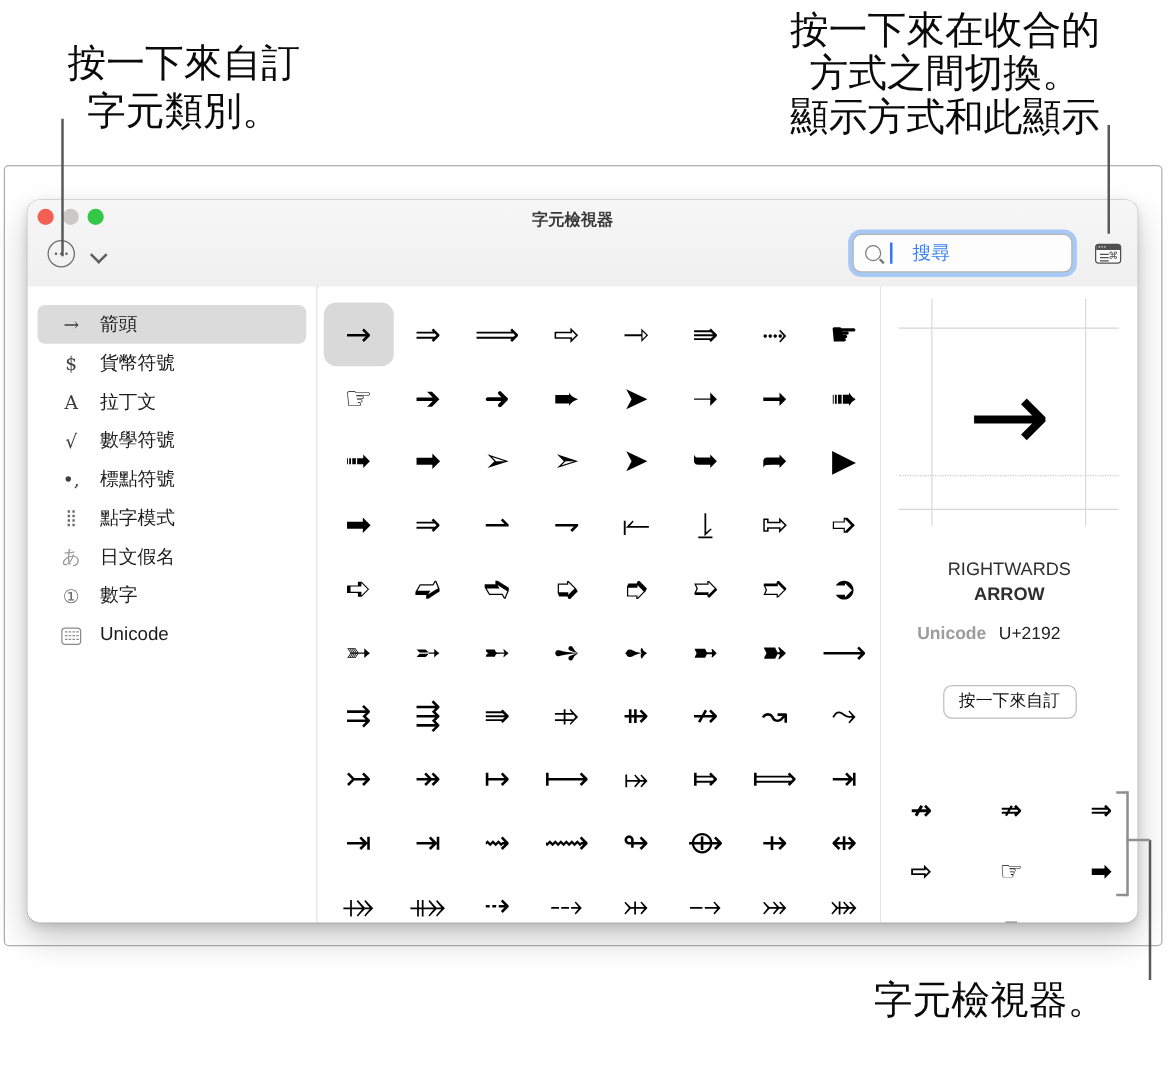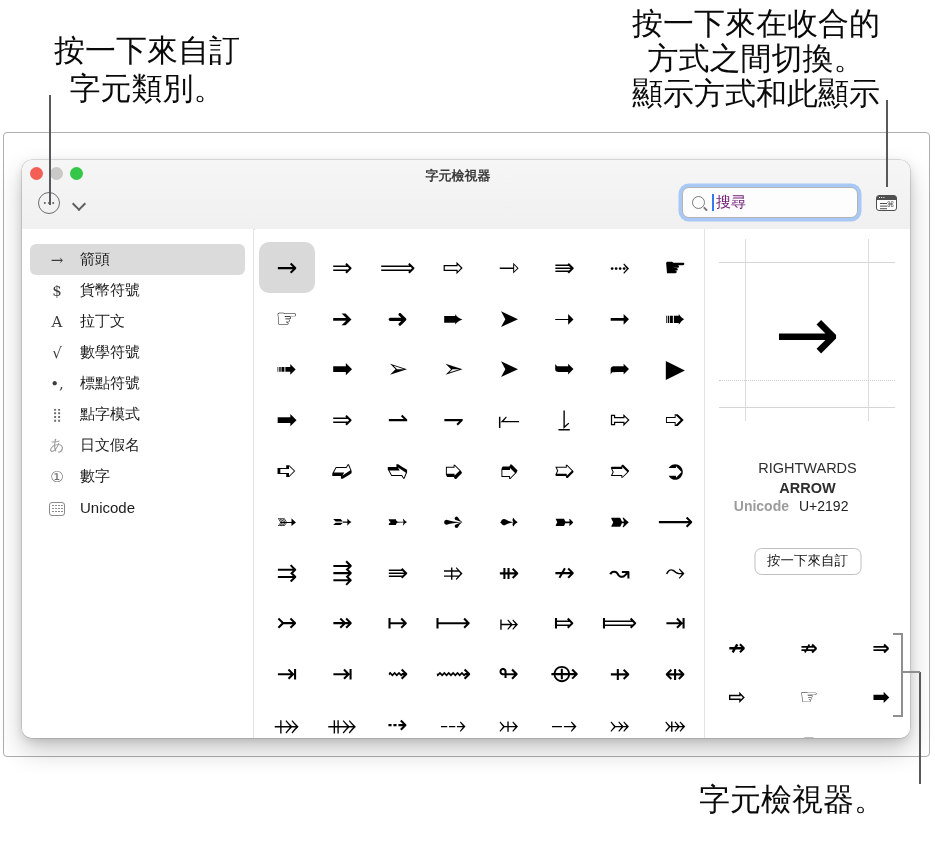--- a/index.html
+++ b/index.html
@@ -45,21 +45,21 @@
   .chevron-down{position:absolute;left:52px;top:39px;width:8px;height:8px;
     border-right:2px solid #5f5f5f;border-bottom:2px solid #5f5f5f;transform:rotate(45deg);}
 
   .search-field{position:absolute;left:660px;top:27px;width:176px;height:31px;box-sizing:border-box;
     border:1px solid #b3b3b3;border-radius:7px;background:#fdfdfd;
     box-shadow:0 0 0 3.5px #a8c8f5;display:flex;align-items:center;padding-left:9px;}
   .mag{width:11px;height:11px;border:1.6px solid #7c7c7c;border-radius:50%;position:relative;flex:none;}
   .mag::after{content:"";position:absolute;width:5px;height:1.8px;background:#7c7c7c;
     transform:rotate(45deg);right:-4.4px;bottom:-1.4px;border-radius:1px;}
   .caret{width:2px;height:17px;background:#3478f6;margin-left:7px;flex:none;}
-  .placeholder{color:#701a75;font-size:15px;margin-left:2px;}
+  .placeholder{color:#3b82f6;font-size:15px;margin-left:16px;}
 
   .toggle-btn{position:absolute;left:851px;top:30px;width:27px;height:26px;display:flex;
     align-items:center;justify-content:center;}
   .toggle-icon{width:21px;height:16px;border:1.5px solid #4f4f4f;border-radius:3px;position:relative;
     background:#fff;box-sizing:border-box;}
   .toggle-icon .tbar{position:absolute;left:0;top:0;right:0;height:3.5px;background:#4f4f4f;
     border-radius:1px 1px 0 0;}
   .toggle-icon .tbar i{position:absolute;left:2px;top:1.2px;width:1.2px;height:1.2px;background:#fff;
     box-shadow:2.2px 0 0 #fff,4.4px 0 0 #fff;}
   .toggle-icon .tlines{position:absolute;left:3px;top:6.5px;width:6.5px;height:1.4px;background:#4f4f4f;
@@ -97,21 +97,21 @@
   .inspector{position:absolute;left:683px;top:0;right:0;bottom:0;background:#fff;overflow:hidden;}
   .guide{position:absolute;background:#dcdcdc;}
   .gv1{left:40px;top:10px;width:1px;height:182px;}
   .gv2{left:163px;top:10px;width:1px;height:182px;}
   .gh1{left:14px;top:33px;width:176px;height:1px;background:#d6d6d6;}
   .gh2{left:14px;top:178px;width:176px;height:1px;background:#d6d6d6;}
   .gdot{position:absolute;left:14px;top:151px;width:176px;border-top:1.5px dotted #cccccc;}
   .preview-char{position:absolute;left:0;width:205px;top:45px;height:120px;line-height:120px;
     text-align:center;font-size:78px;color:#000;font-family:"DejaVu Sans",sans-serif;}
   .char-name{position:absolute;left:0;width:205px;text-align:center;font-size:14.5px;color:#2e2e2e;
-    line-height:20px;margin-top:12px;}
+    line-height:20px;}
   .cn1{top:217px;} .cn2{top:237px;font-weight:bold;}
   .fields{position:absolute;left:0;top:269px;width:205px;}
   .field-row{display:flex;margin-bottom:9px;font-size:14px;}
   .field-label{width:84px;text-align:right;color:#9c9c9c;font-weight:700;flex:none;}
   .field-value{margin-left:10px;color:#222;}
   .fav-btn{position:absolute;top:319px;left:50%;transform:translateX(-50%);padding:3px 12px 4px;
     font-size:13.5px;color:#111;background:#fff;border:1px solid #bfbfbf;border-radius:7px;white-space:nowrap;}
   .related-grid{position:absolute;left:-4px;top:394px;display:grid;
     grid-template-columns:repeat(3,72px);grid-auto-rows:49px;}
   .related-cell{display:flex;align-items:center;justify-content:center;font-size:21px;font-weight:700;

